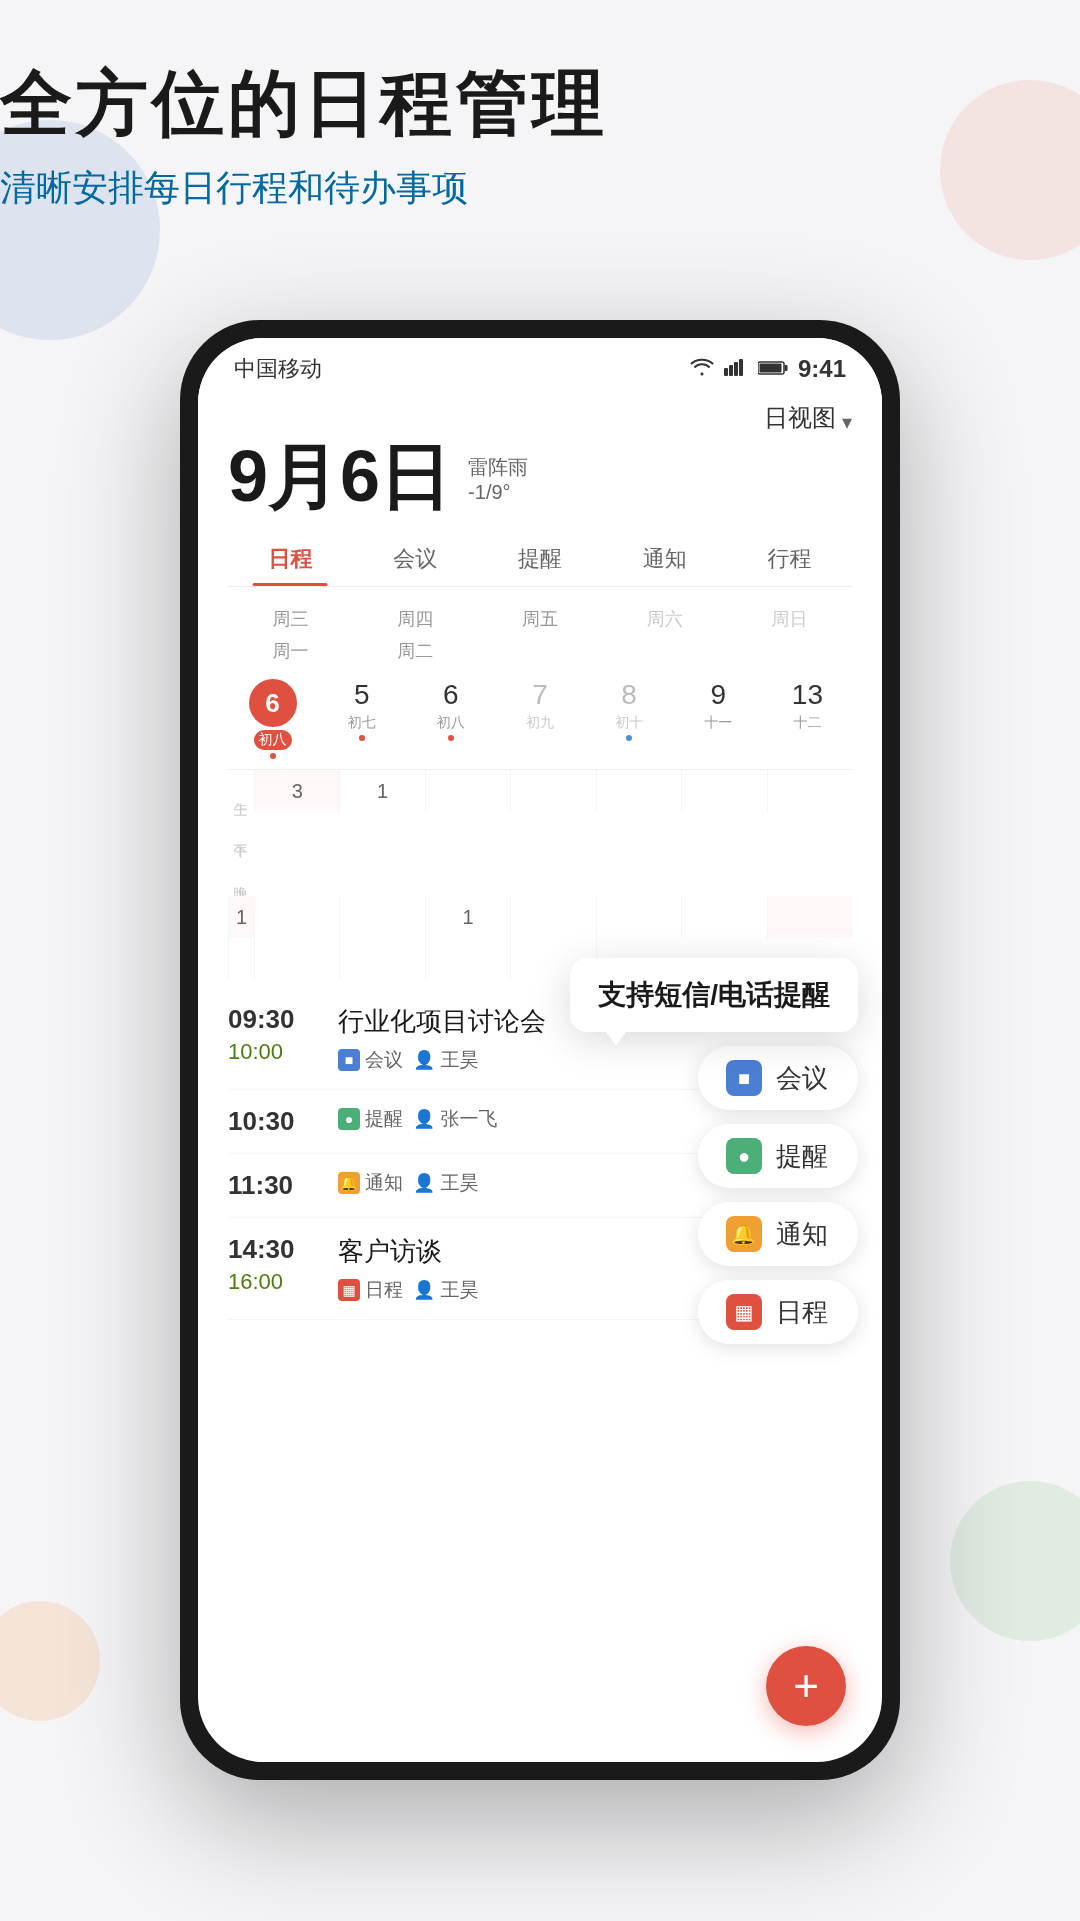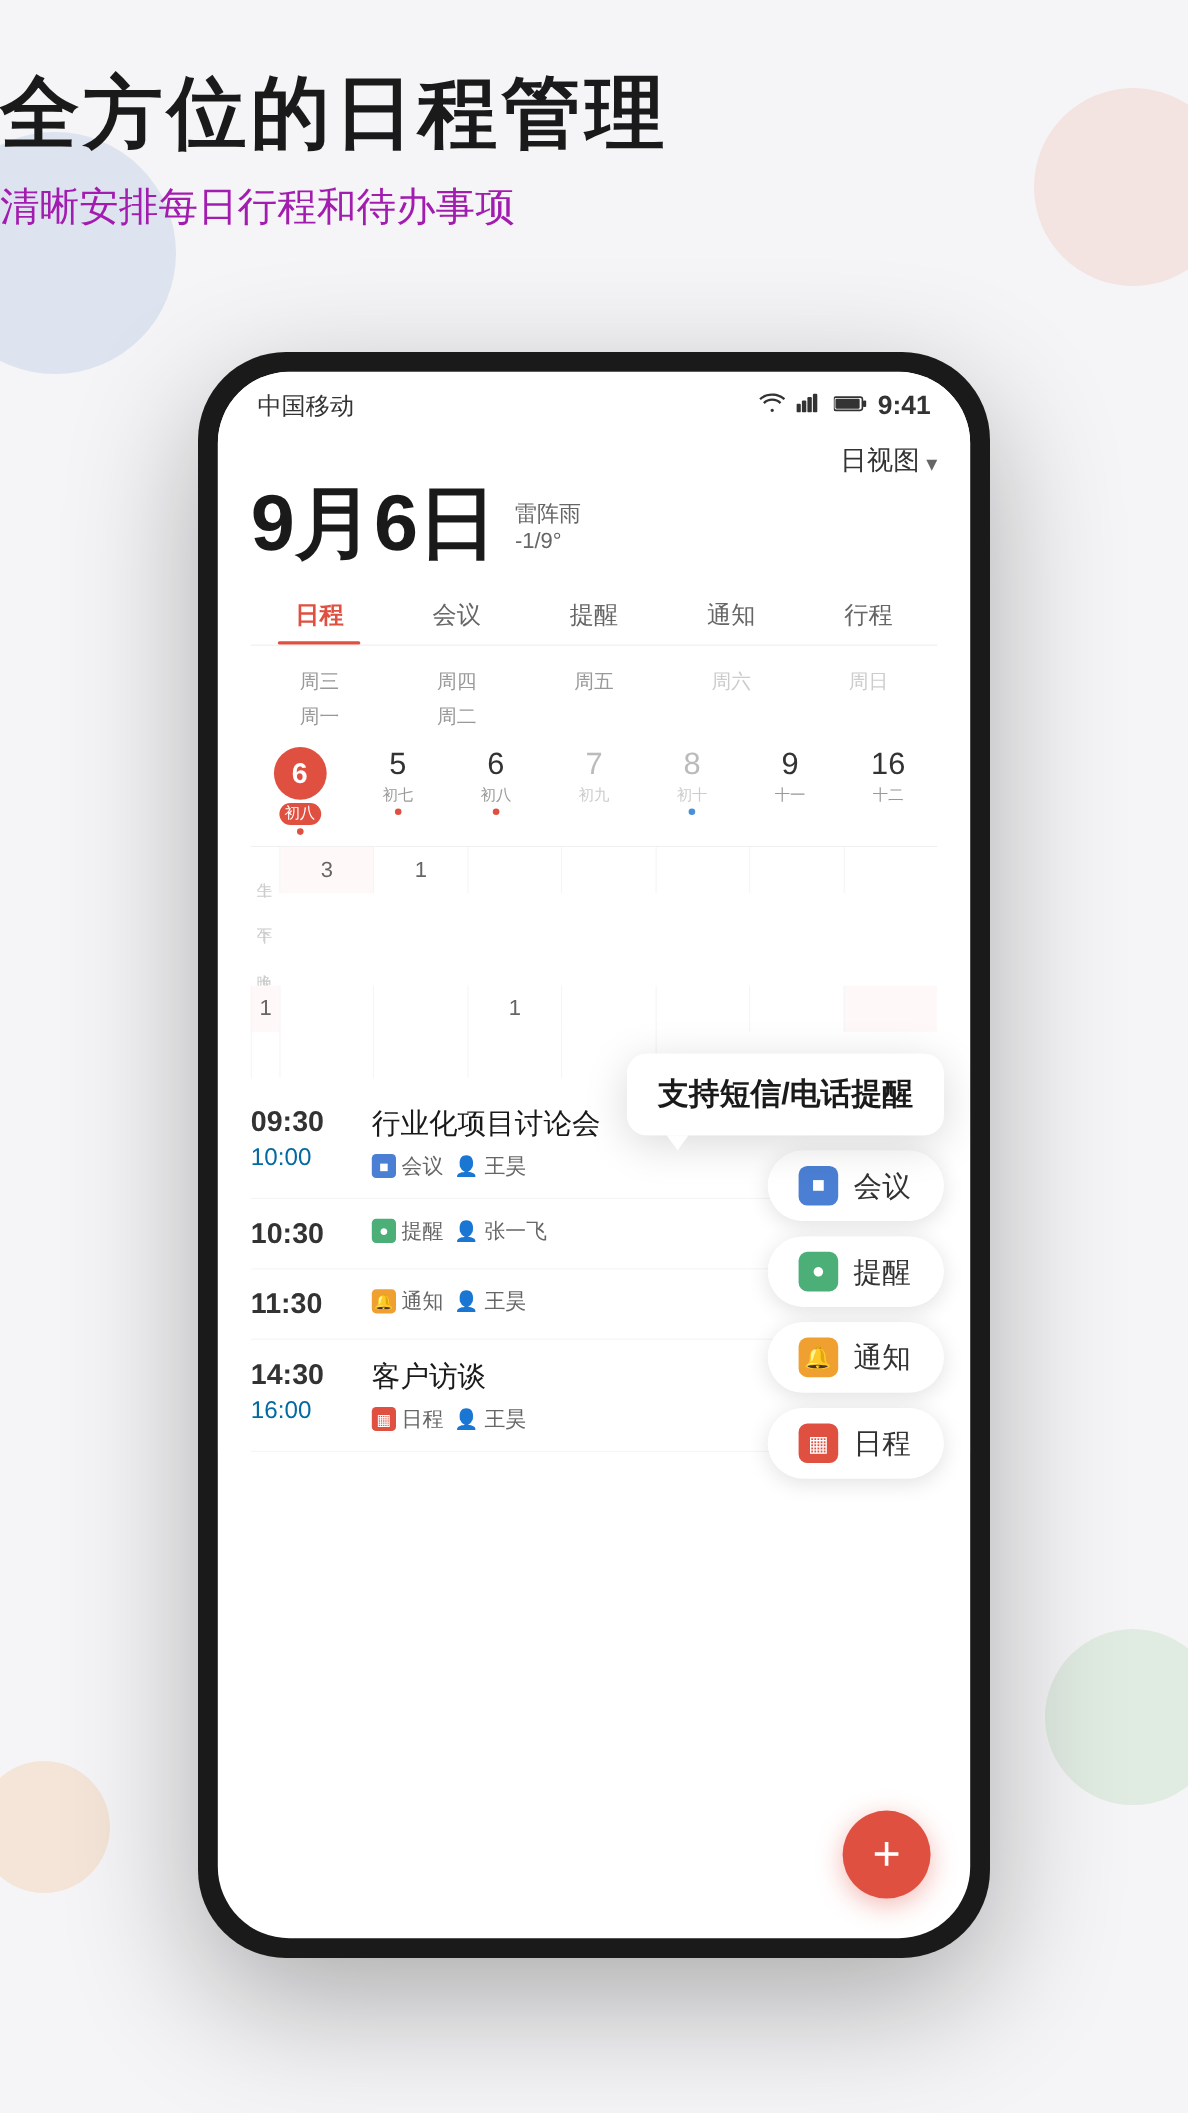--- a/index.html
+++ b/index.html
@@ -65,21 +65,21 @@
     }
     .main-title {
       font-size: 72px;
       font-weight: 800;
       color: #1a1a1a;
       letter-spacing: 4px;
       line-height: 1.2;
     }
     .sub-title {
       font-size: 36px;
-      color: #a21caf;
+      color: #0369a1;
       margin-top: 18px;
       font-weight: 400;
     }
 
     
     .phone-container {
       position: absolute;
       top: 320px;
       left: 50%;
       transform: translateX(-50%);
@@ -355,21 +355,21 @@
       width: 90px;
       flex-shrink: 0;
     }
     .schedule-start-time {
       font-size: 26px;
       font-weight: 600;
       color: #333;
     }
     .schedule-end-time {
       font-size: 22px;
-      color: #0369a1;
+      color: #4d7c0f;
       margin-top: 4px;
     }
     .schedule-details {
       flex: 1;
     }
     .schedule-title {
       font-size: 26px;
       color: #1a1a1a;
       font-weight: 500;
       margin-bottom: 8px;
@@ -609,21 +609,21 @@
             <div class="week-dot blue"></div>
           </div>
 
           <div class="week-date-cell">
             <div class="week-date-num">9</div>
             <div class="week-lunar">十一</div>
             <div class="week-dot empty"></div>
           </div>
 
           <div class="week-date-cell">
-            <div class="week-date-num">16</div>
+            <div class="week-date-num">13</div>
             <div class="week-lunar">十二</div>
             <div class="week-dot empty"></div>
           </div>
         </div>
 
         <div class="summary-grid">
 
           <div class="summary-label-col">
             <div class="summary-label">上午</div>
             <div class="summary-label">下午</div>

